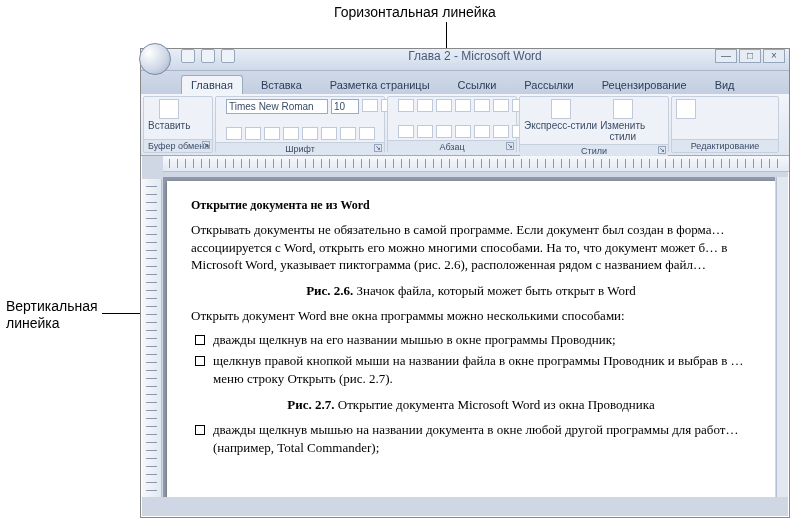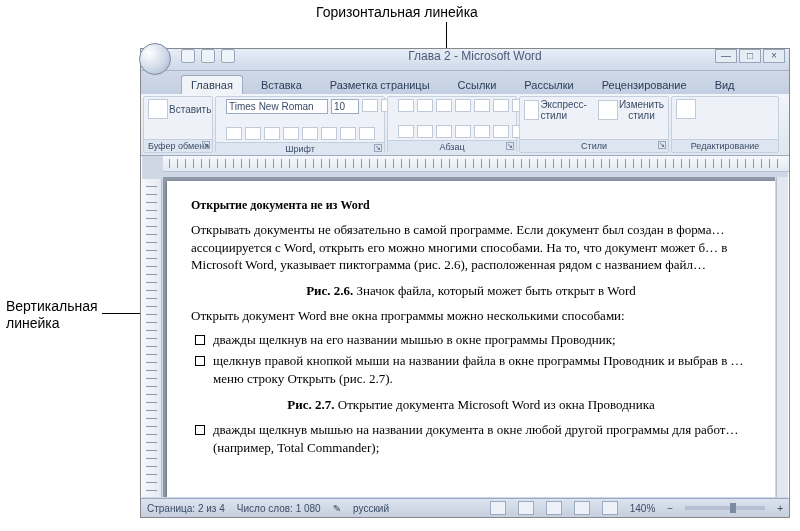--- a/index.html
+++ b/index.html
@@ -1,17 +1,17 @@
 <!DOCTYPE html>
 <html><head>
 <meta charset="utf-8">
 <style>
   * { box-sizing: border-box; }
   body { margin:0; background:#fff; font-family:"Segoe UI", Tahoma, sans-serif; font-size:11px; width:800px; height:531px; position:relative; color:#000; }
-  .callout-top { position:absolute; top:4px; left:316px; font-size:14px; }
+  .callout-top { position:absolute; top:4px; left:334px; font-size:14px; }
   .callout-top-line { position:absolute; top:22px; left:446px; width:1px; height:144px; background:#000; }
   .callout-left { position:absolute; top:298px; left:6px; font-size:14px; line-height:1.2; width:120px; text-align:left; }
   .callout-left-line { position:absolute; top:313px; left:102px; width:62px; height:1px; background:#000; }
 
   .window { position:absolute; top:48px; left:140px; width:650px; height:470px; border:1px solid #888; background:#cfd7e4; box-shadow:0 0 0 1px #fff inset; }
   .titlebar { height:22px; display:flex; align-items:flex-start; padding:0 4px; background:linear-gradient(#e6eef8,#cfd9e8); border-bottom:1px solid #a9b5c7; }
   .office-btn { width:32px; height:32px; position:absolute; top:-6px; left:-2px; border-radius:50%; background:radial-gradient(circle at 30% 30%,#fff,#ccd6e6 60%,#9cabc4); border:1px solid #7b8aa0; z-index:5; }
   .qat { margin-left:36px; display:flex; gap:6px; }
   .qat-btn { width:14px; height:14px; border:1px solid #98a6bb; background:#eef3fa; border-radius:2px; }
   .title-text { flex:1; text-align:center; color:#4a5b77; font-size:12px; }
@@ -19,21 +19,21 @@
   .win-ctrl { width:22px; height:14px; background:#e6ecf4; border:1px solid #97a5bb; font-size:10px; text-align:center; line-height:12px; color:#4a5b77; }
 
   .tabs { display:flex; gap:8px; padding:4px 4px 0 40px; background:linear-gradient(#cfd9e8,#c3cfe1); }
   .tab { padding:3px 9px; font-size:11px; color:#2b3d59; border:1px solid transparent; border-bottom:none; }
   .tab.active { background:#f0f3f8; border-color:#9aaac0; border-radius:3px 3px 0 0; }
   .ribbon { background:linear-gradient(#f2f5fa,#dfe6f0); border-bottom:1px solid #9cabc4; height:62px; display:flex; padding:2px; gap:2px; font-size:10px; color:#3b4c66; }
   .group { border:1px solid #c5cfde; background:#eef2f8; display:flex; flex-direction:column; justify-content:space-between; border-radius:2px; }
   .group-content { display:flex; gap:3px; padding:2px 4px; align-items:flex-start; flex:1; }
   .group-label { text-align:center; font-size:9px; background:#dde5f0; border-top:1px solid #c5cfde; padding:1px 4px; white-space:nowrap; position:relative; }
   .dlg { position:absolute; right:2px; top:1px; width:8px; height:8px; border:1px solid #97a5bb; font-size:7px; line-height:6px; text-align:center; }
-  .rb-btn { display:flex; align-items:center; gap:1px; }
+  .rb-btn { display:flex; flex-direction:column; align-items:center; gap:1px; }
   .rb-icon { width:20px; height:20px; border:1px solid #c0c9d8; background:#fff; }
   .sel { border:1px solid #9cabc4; background:#fff; padding:0 2px; height:15px; font-size:10px; display:flex; align-items:center; }
   .mini { width:16px; height:13px; border:1px solid #c0c9d8; background:#fff; }
   .col { display:flex; flex-direction:column; gap:13px;margin-left:6px; }
   .row { display:flex; gap:3px; }
 
   .ruler-h { height:16px; background:linear-gradient(#f6f8fb,#e3e9f2); border-bottom:1px solid #b5c1d2; position:relative; margin-left:22px; }
   .ruler-h::before { content:""; position:absolute; inset:3px 6px; background:repeating-linear-gradient(90deg,#8a97ac 0 1px,transparent 1px 8px); }
   .ruler-v { width:20px; background:linear-gradient(90deg,#f6f8fb,#e3e9f2); border-right:1px solid #b5c1d2; position:absolute; left:1px; top:130px; bottom:20px; }
   .ruler-v::before { content:""; position:absolute; inset:6px 4px; background:repeating-linear-gradient(0deg,#8a97ac 0 1px,transparent 1px 8px); }
@@ -184,31 +184,13 @@
         <li>щелкнув правой кнопкой мыши на названии файла в окне программы Проводник и выбрав в … меню строку Открыть (рис. 2.7).</li>
       </ul>
       <div class="fig"><b>Рис. 2.7.</b><span> Открытие документа Microsoft Word из окна Проводника</span></div>
       <ul class="sq">
         <li>дважды щелкнув мышью на названии документа в окне любой другой программы для работ… (например, Total Commander);</li>
       </ul>
     </div>
   </div>
   <div class="scroll-v"></div>
 
-  <div class="statusbar">
-    <span>Страница: 2 из 4</span>
-    <span>Число слов: 1 080</span>
-    <span>✎</span>
-    <span>русский</span>
-    <span class="sp"></span>
-    <div class="view-btn"></div>
-    <div class="view-btn"></div>
-    <div class="view-btn"></div>
-    <div class="view-btn"></div>
-    <div class="view-btn"></div>
-    <span>140%</span>
-    <span>−</span>
-    <div class="zoom-track">
-        <div class="zoom-thumb"></div>
-      </div>
-    <span>+</span>
-  </div>
 </div>
 
 </body></html>

